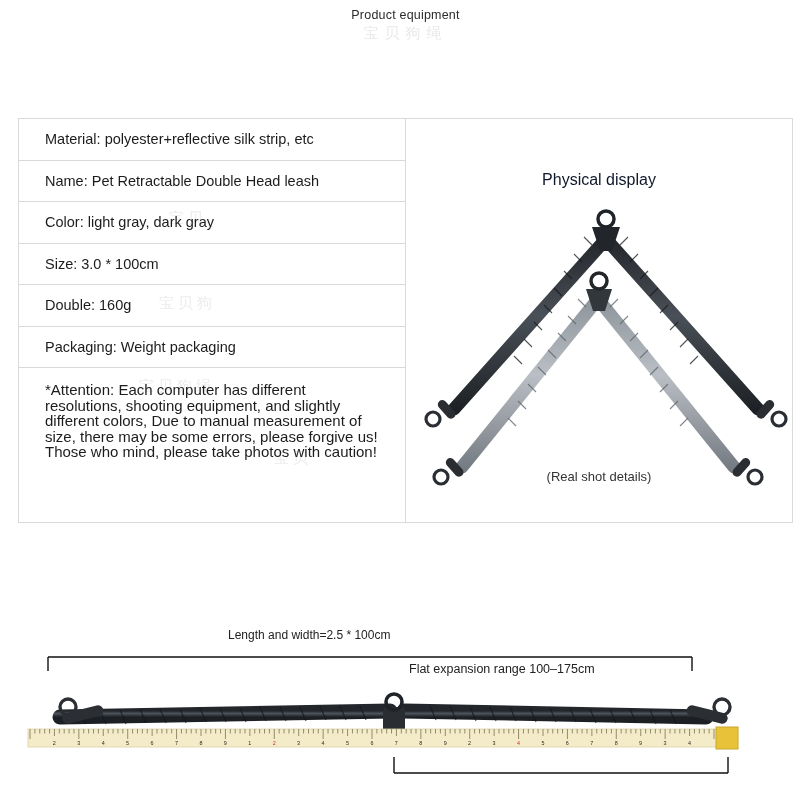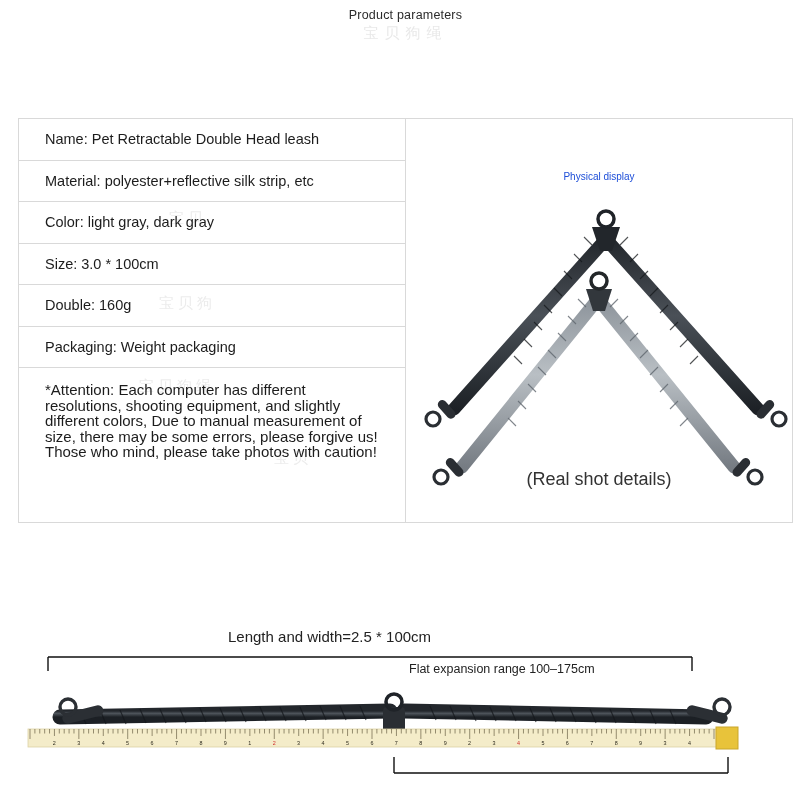--- a/index.html
+++ b/index.html
@@ -77,61 +77,61 @@
   .wm3{left:120px;top:258px;}
   .wm4{left:255px;top:330px;}
 
   .spec-right{
     flex:1;
     position:relative;
   }
   .phys-label{
     position:absolute;top:52px;left:0;width:100%;
     text-align:center;
-    font-size:10px;color:#1d4ed8;
+    font-size:16px;color:#0f172a;
   }
   .real-label{
     position:absolute;top:350px;left:0;width:100%;
     text-align:center;
-    font-size:18px;color:#333;
+    font-size:13px;color:#333;
   }
 
   
   .len-label{
     position:absolute;
     left:228px;top:628px;
-    font-size:15px;color:#222;
+    font-size:12px;color:#222;
   }
   .flat-label{
     position:absolute;
     left:409px;top:662px;
     font-size:12.5px;color:#222;
   }
   .bottom-stage{
     position:absolute;
     left:0;top:645px;width:811px;height:140px;
   }
   svg{display:block;}
 </style>
 </head>
 <body>
 
-<div class="page-title">Product parameters</div>
+<div class="page-title">Product equipment</div>
 <div class="ghost-title">宝贝狗绳</div>
 
 <div class="spec-wrap">
 
   <div class="spec-left">
     <div class="wm wm1">宝贝</div>
     <div class="wm wm2">宝贝狗</div>
     <div class="wm wm3">宝贝狗绳</div>
     <div class="wm wm4">宝贝</div>
 
+    <div class="spec-row">Material: polyester+reflective silk strip, etc</div>
     <div class="spec-row">Name: Pet Retractable Double Head leash</div>
-    <div class="spec-row">Material: polyester+reflective silk strip, etc</div>
     <div class="spec-row">Color: light gray, dark gray</div>
     <div class="spec-row">Size: 3.0 * 100cm</div>
     <div class="spec-row">Double: 160g</div>
     <div class="spec-row">Packaging: Weight packaging</div>
     <div class="attention">*Attention: Each computer has different resolutions, shooting equipment, and slightly different colors, Due to manual measurement of size, there may be some errors, please forgive us! Those who mind, please take photos with caution!</div>
   </div>
 
   <div class="spec-right">
     <div class="phys-label">Physical display</div>
     <div class="real-label">(Real shot details)</div>

